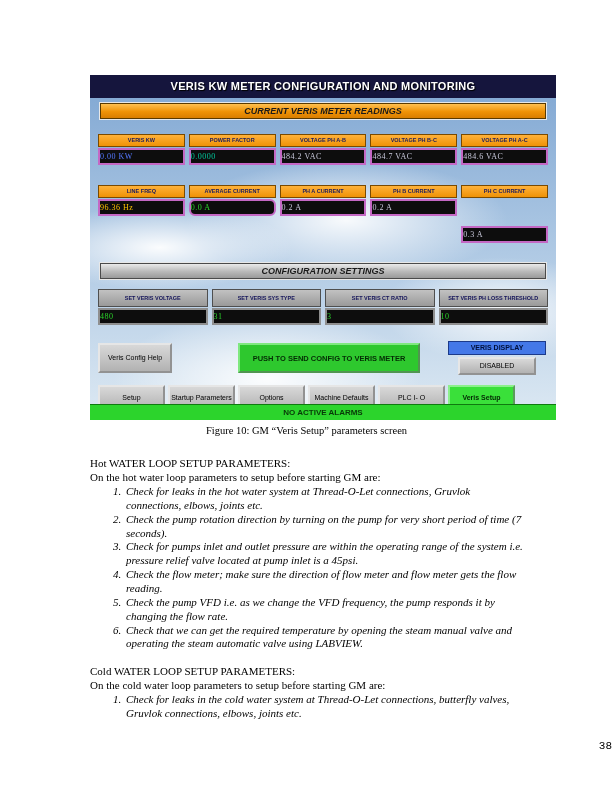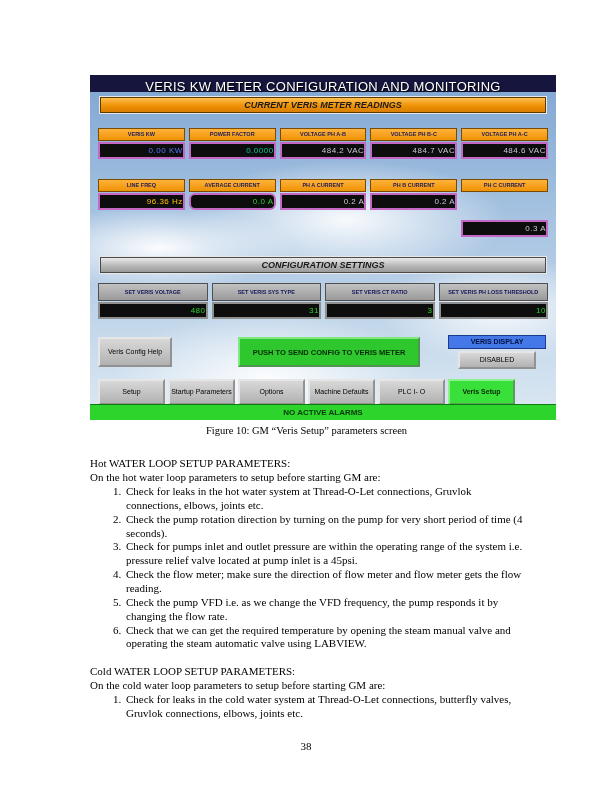--- a/index.html
+++ b/index.html
@@ -8,37 +8,37 @@
 
   
   .sshot{position:absolute;left:90px;top:75px;width:466px;height:345px;overflow:hidden;
          font-family:"Liberation Sans",sans-serif;
          background:
            radial-gradient(ellipse 190px 60px at 15% 50%, rgba(255,255,255,.95), rgba(255,255,255,0) 70%),
            radial-gradient(ellipse 230px 85px at 55% 42%, rgba(255,255,255,.92), rgba(255,255,255,0) 70%),
            radial-gradient(ellipse 170px 75px at 88% 68%, rgba(255,255,255,.88), rgba(255,255,255,0) 70%),
            radial-gradient(ellipse 220px 95px at 38% 88%, rgba(255,255,255,.92), rgba(255,255,255,0) 70%),
            linear-gradient(180deg,#7fa6d2 0%,#a9c5e2 45%,#dde9f3 100%);}
-  .titlebar{height:17px;line-height:23px;text-align:center;color:#fff;font-weight:normal;font-size:13px;
+  .titlebar{height:23px;line-height:23px;text-align:center;color:#fff;font-weight:bold;font-size:11px;
             letter-spacing:.3px;text-shadow:1px 1px 1px #000;}
   .band{margin:5px 10px 0;height:14px;line-height:14px;text-align:center;font-weight:bold;font-style:italic;
         font-size:9px;color:#1a1a1a;border:1px solid #5a3a00;
         background:linear-gradient(#ffc050,#ef9206 55%,#d97e00);box-shadow:0 0 0 1px #e8e8e8;}
   .band.silver{border-color:#4a4a4a;background:linear-gradient(#eaeaea,#b8b8b8 55%,#9a9a9a);}
   .grid{display:flex;gap:4px;margin:15px 8px 0;}
   .grid.tight{margin-top:20px;}
   .col{flex:1;display:flex;flex-direction:column;}
   .o-label{background:linear-gradient(#ffb23a,#ef9206);border:1px solid #7a4a00;color:#1b1b5e;
            font-size:5.5px;font-weight:bold;text-align:center;padding:1px 0;min-height:9px;
            display:flex;align-items:center;justify-content:center;line-height:1.15;}
   .g-label{background:linear-gradient(#c2c2c2,#9a9a9a);border:1px solid #4f4f4f;color:#14145a;
            font-size:5.5px;font-weight:bold;text-align:center;padding:1px 2px;min-height:14px;
            display:flex;align-items:center;justify-content:center;line-height:1.2;}
-  .val{margin-top:1px;background:#0d0d0d;height:13px;line-height:13px;text-align:right;
-       font-family:Liberation Sans, sans-serif;font-size:8px;letter-spacing:.5px;}
+  .val{margin-top:1px;background:#0d0d0d;height:13px;line-height:13px;text-align:left;
+       font-family:Liberation Serif, serif;font-size:8px;letter-spacing:.5px;}
   .val.pink{border:2px solid #c468c4;}
   .val.gray{border:2px solid #8f8f8f;}
 
   .btnrow{position:relative;height:32px;margin-top:16px;}
   .bevel{background:linear-gradient(#d8d8d8,#b2b2b2);border:2px outset #e6e6e6;color:#000;
          display:flex;align-items:center;justify-content:center;text-align:center;
          font-size:7px;line-height:1.2;cursor:default;}
   .helpbtn{position:absolute;left:8px;top:2px;width:70px;height:26px;}
   .sendbtn{position:absolute;left:148px;top:2px;width:178px;height:26px;font-weight:bold;font-size:7.5px;
            color:#042c04;border:2px outset #7fe87f;}
@@ -53,23 +53,23 @@
   .stopbtn{margin-left:auto;flex:0 0 48px;border:2px outset #ff7a7a;color:#000;
            font-weight:900;font-size:11px;letter-spacing:.5px;}
   .alarmbar{position:absolute;left:0;bottom:0;width:100%;height:15px;line-height:15px;text-align:center;
             font-size:8px;font-weight:bold;color:#083808;border-top:1px solid #0f7a0f;}
 
   
   .content{position:absolute;left:90px;top:424px;width:433px;font-size:11px;line-height:1.26;}
   .caption{text-align:center;font-size:10.5px;margin-bottom:20px;}
   .para{margin:0;}
   .sec2{margin-top:14px;}
-  ol{margin:0 0 0 0;padding-left:34px;}
+  ol{margin:0 0 0 0;padding-left:34px;font-style:italic;}
   ol li{padding-left:2px;}
-  .pagenum{position:absolute;left:0;width:612px;top:740px;text-align:center;font-size:11px;}
+  .pagenum{position:absolute;left:0;width:612px;top:740px;text-align:right;font-size:11px;font-family:Liberation Mono, monospace;}
 </style>
 </head>
 <body>
 
 <div class="page">
 
   <div class="sshot">
 
     <div class="titlebar" style="background: rgb(21, 21, 61);">VERIS KW METER CONFIGURATION AND MONITORING</div>
 
@@ -173,21 +173,21 @@
     <div class="alarmbar" style="background: rgb(44, 212, 44);">NO ACTIVE ALARMS</div>
   </div>
 
   <div class="content">
     <div class="caption">Figure 10: GM “Veris Setup” parameters screen</div>
 
     <div class="para">Hot WATER LOOP SETUP PARAMETERS:</div>
     <div class="para">On the hot water loop parameters to setup before starting GM are:</div>
     <ol>
       <li>Check for leaks in the hot water system at Thread-O-Let connections, Gruvlok connections, elbows, joints etc.</li>
-      <li>Check the pump rotation direction by turning on the pump for very short period of time (4 seconds).</li>
+      <li>Check the pump rotation direction by turning on the pump for very short period of time (7 seconds).</li>
       <li>Check for pumps inlet and outlet pressure are within the operating range of the system i.e. pressure relief valve located at pump inlet is a 45psi.</li>
       <li>Check the flow meter; make sure the direction of flow meter and flow meter gets the flow reading.</li>
       <li>Check the pump VFD i.e. as we change the VFD frequency, the pump responds it by changing the flow rate.</li>
       <li>Check that we can get the required temperature by opening the steam manual valve and operating the steam automatic valve using LABVIEW.</li>
     </ol>
 
     <div class="para sec2">Cold WATER LOOP SETUP PARAMETERS:</div>
     <div class="para">On the cold water loop parameters to setup before starting GM are:</div>
     <ol>
       <li>Check for leaks in the cold water system at Thread-O-Let connections, butterfly valves, Gruvlok connections, elbows, joints etc.</li>

